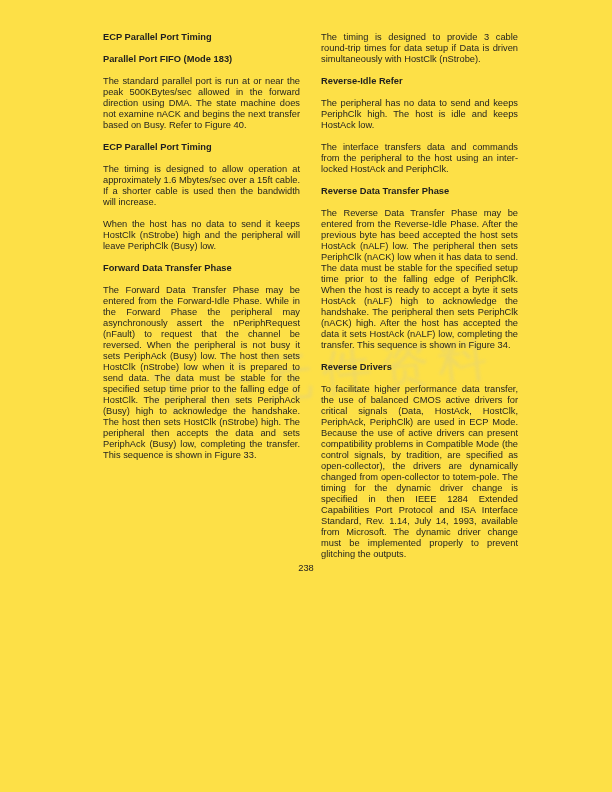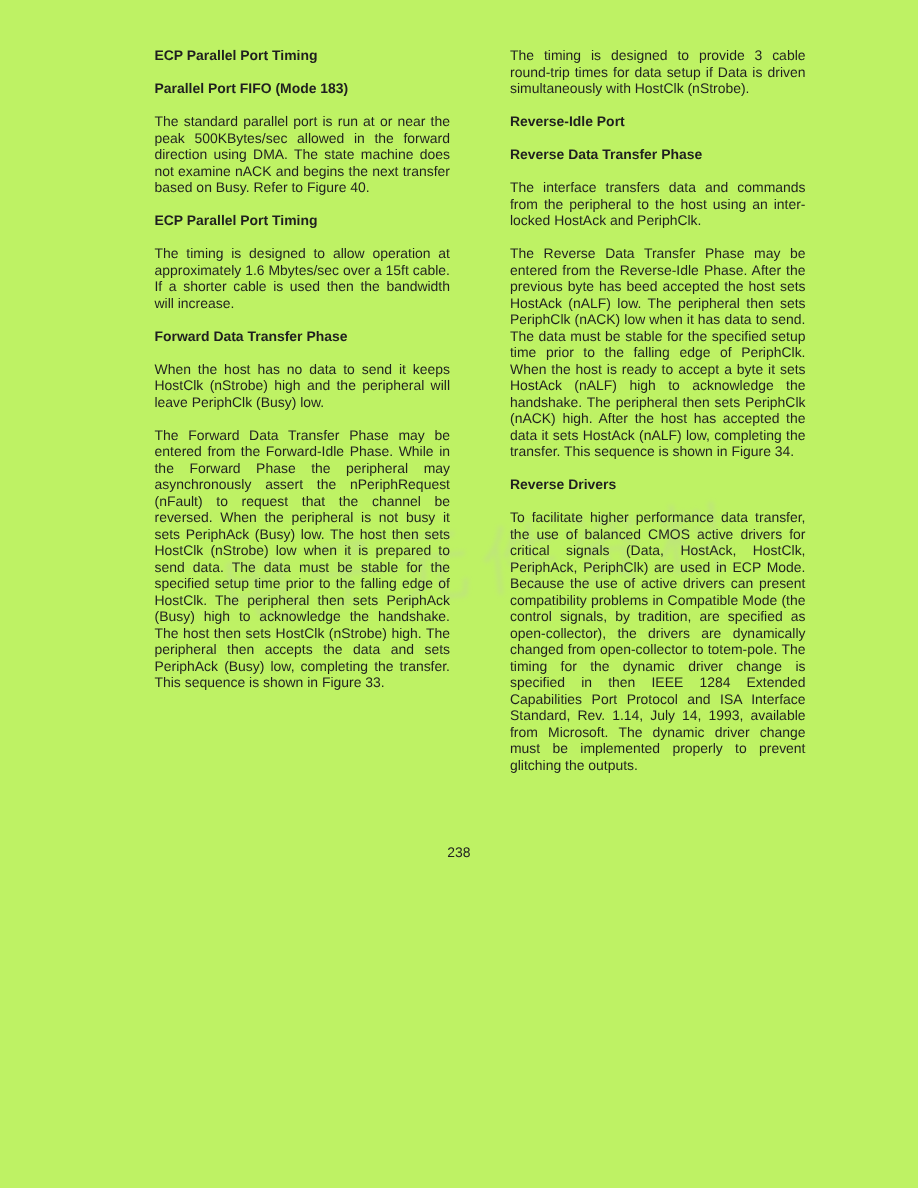--- a/index.html
+++ b/index.html
@@ -4,34 +4,34 @@
 <style>
   html, body {
     margin: 0;
     padding: 0;
     background: #ffffff;
   }
   .page {
     position: relative;
     width: 612px;
     height: 792px;
-    background: #bef264;
+    background: #fde047;
     overflow: hidden;
     font-family: "Liberation Sans", sans-serif;
     color: #1f1f1f;
   }
   .col {
     position: absolute;
     top: 32px;
     width: 197px;
     font-size: 9.3px;
     line-height: 11px;
   }
   .col-left  { left: 103px; }
-  .col-right { left: 321px; margin-left: 19px; }
+  .col-right { left: 321px; }
   .blk { margin: 0; }
   .blk + .blk { margin-top: 11px; }
   .h {
     font-weight: bold;
     text-align: left;
   }
   .p {
     text-align: justify;
   }
   .page-number {
@@ -65,30 +65,31 @@
 <div class="page">
 
   <div class="watermark">电子元件资料</div>
 
   <div class="col col-left">
     <div class="blk h">ECP Parallel Port Timing</div>
     <div class="blk h">Parallel Port FIFO (Mode 183)</div>
     <div class="blk p">The standard parallel port is run at or near the peak 500KBytes/sec allowed in the forward direction using DMA.  The state machine does not examine nACK and begins the next transfer based on Busy.  Refer to Figure 40.</div>
     <div class="blk h">ECP Parallel Port Timing</div>
     <div class="blk p">The timing is designed to allow operation at approximately 1.6 Mbytes/sec over a 15ft cable. If a shorter cable is used then the bandwidth will increase.</div>
+    <div class="blk p">When the host has no data to send it keeps HostClk (nStrobe) high and the peripheral will leave PeriphClk (Busy) low.</div>
     <div class="blk h">Forward Data Transfer Phase</div>
-    <div class="blk p">When the host has no data to send it keeps HostClk (nStrobe) high and the peripheral will leave PeriphClk (Busy) low.</div>
     <div class="blk p">The Forward Data Transfer Phase may be entered from the Forward-Idle Phase. While in the Forward Phase the peripheral may asynchronously assert the nPeriphRequest (nFault) to request that the channel be reversed. When the peripheral is not busy it sets PeriphAck (Busy) low. The host then sets HostClk (nStrobe) low when it is prepared to send data. The data must be stable for the specified setup time prior to the falling edge of HostClk. The peripheral then sets PeriphAck (Busy) high to acknowledge the handshake. The host then sets HostClk (nStrobe) high. The peripheral then accepts the data and sets PeriphAck (Busy) low, completing the transfer. This sequence is shown in Figure 33.</div>
   </div>
 
   <div class="col col-right">
     <div class="blk p">The timing is designed to provide 3 cable round-trip times for data setup if Data is driven simultaneously with HostClk (nStrobe).</div>
-    <div class="blk h">Reverse-Idle Port</div>
+    <div class="blk h">Reverse-Idle Refer</div>
+    <div class="blk p">The peripheral has no data to send and keeps PeriphClk high. The host is idle and keeps HostAck low.</div>
+    <div class="blk p">The interface transfers data and commands from the peripheral to the host using an inter-locked HostAck and PeriphClk.</div>
     <div class="blk h">Reverse Data Transfer Phase</div>
-    <div class="blk p">The interface transfers data and commands from the peripheral to the host using an inter-locked HostAck and PeriphClk.</div>
     <div class="blk p">The Reverse Data Transfer Phase may be entered from the Reverse-Idle Phase.  After the previous byte has beed accepted the host sets HostAck (nALF) low. The peripheral then sets PeriphClk (nACK) low when it has data to send. The data must be stable for the specified setup time prior to the falling edge of PeriphClk. When the host is ready to accept a byte it sets HostAck (nALF) high to acknowledge the handshake. The peripheral then sets PeriphClk (nACK) high. After the host has accepted the data it sets HostAck (nALF) low, completing the transfer. This sequence is shown in Figure 34.</div>
     <div class="blk h">Reverse Drivers</div>
     <div class="blk p">To facilitate higher performance data transfer, the use of balanced CMOS active drivers for critical signals (Data, HostAck, HostClk, PeriphAck, PeriphClk) are used in ECP Mode. Because the use of active drivers can present compatibility problems in Compatible Mode (the control signals, by tradition, are specified as open-collector), the drivers are dynamically changed from open-collector to totem-pole. The timing for the dynamic driver change is specified in then IEEE 1284 Extended Capabilities Port Protocol and ISA Interface Standard, Rev. 1.14, July 14, 1993,  available from Microsoft. The dynamic driver change must be implemented properly to prevent glitching the outputs.</div>
   </div>
 
   <div class="page-number">238</div>
 
 </div>
 
 </body></html>

